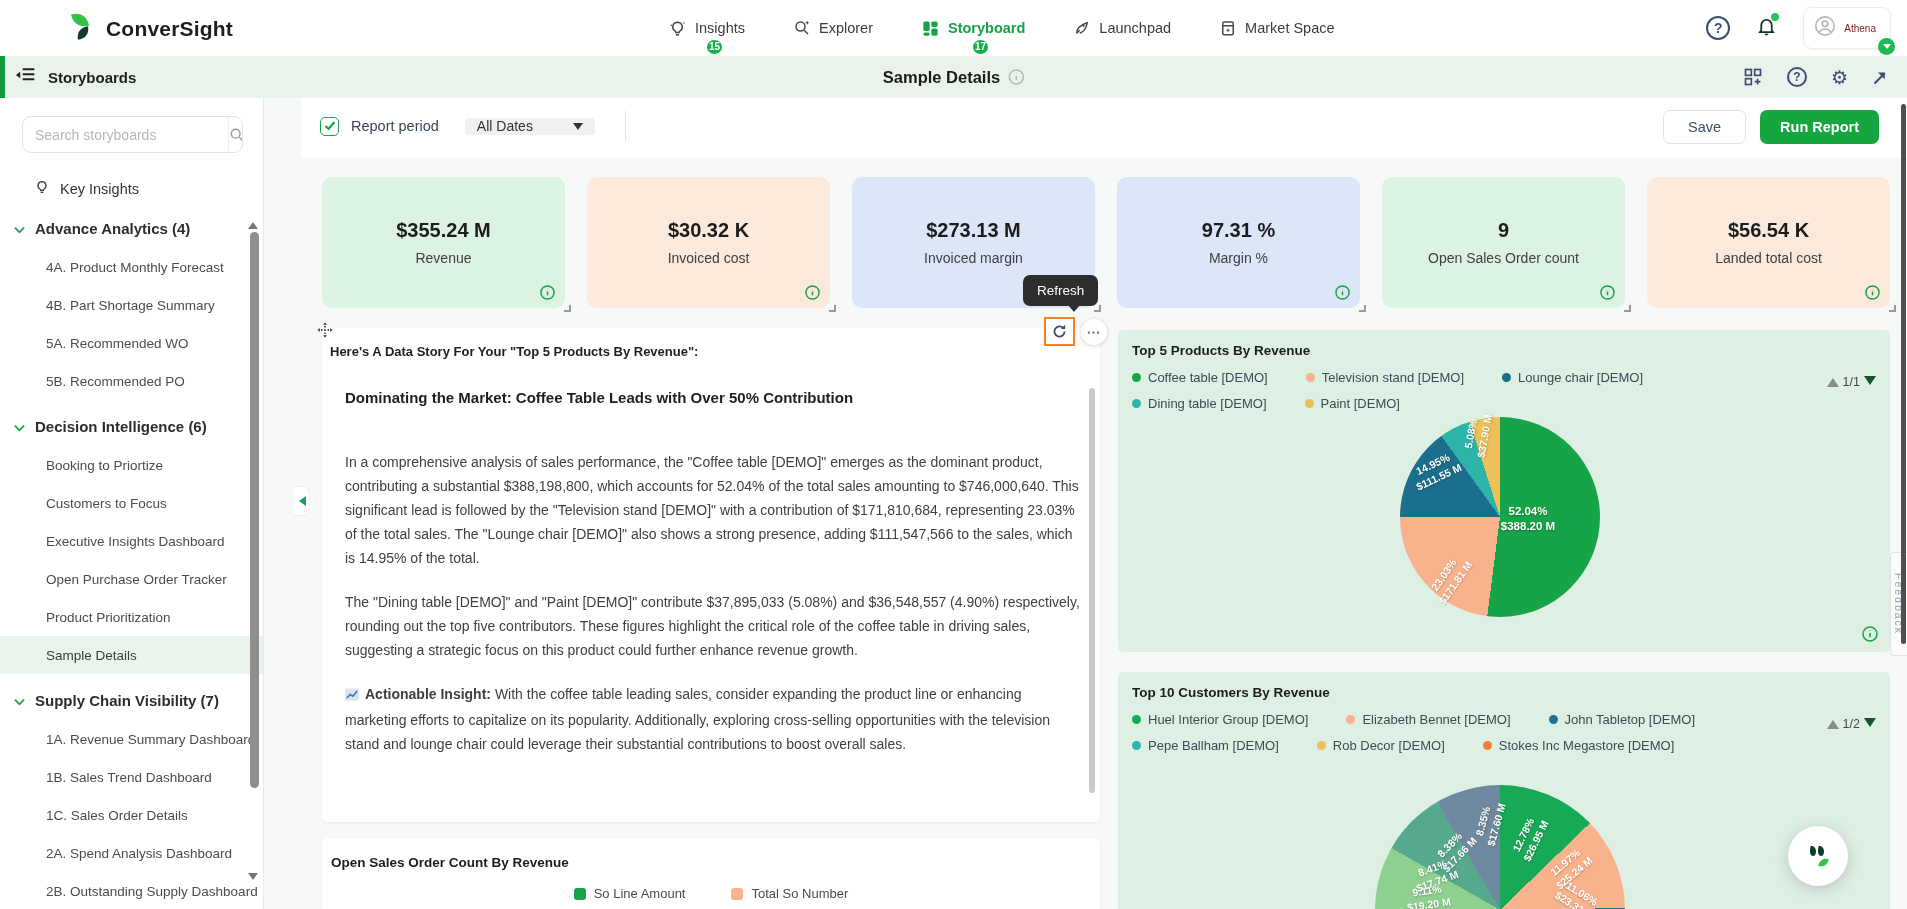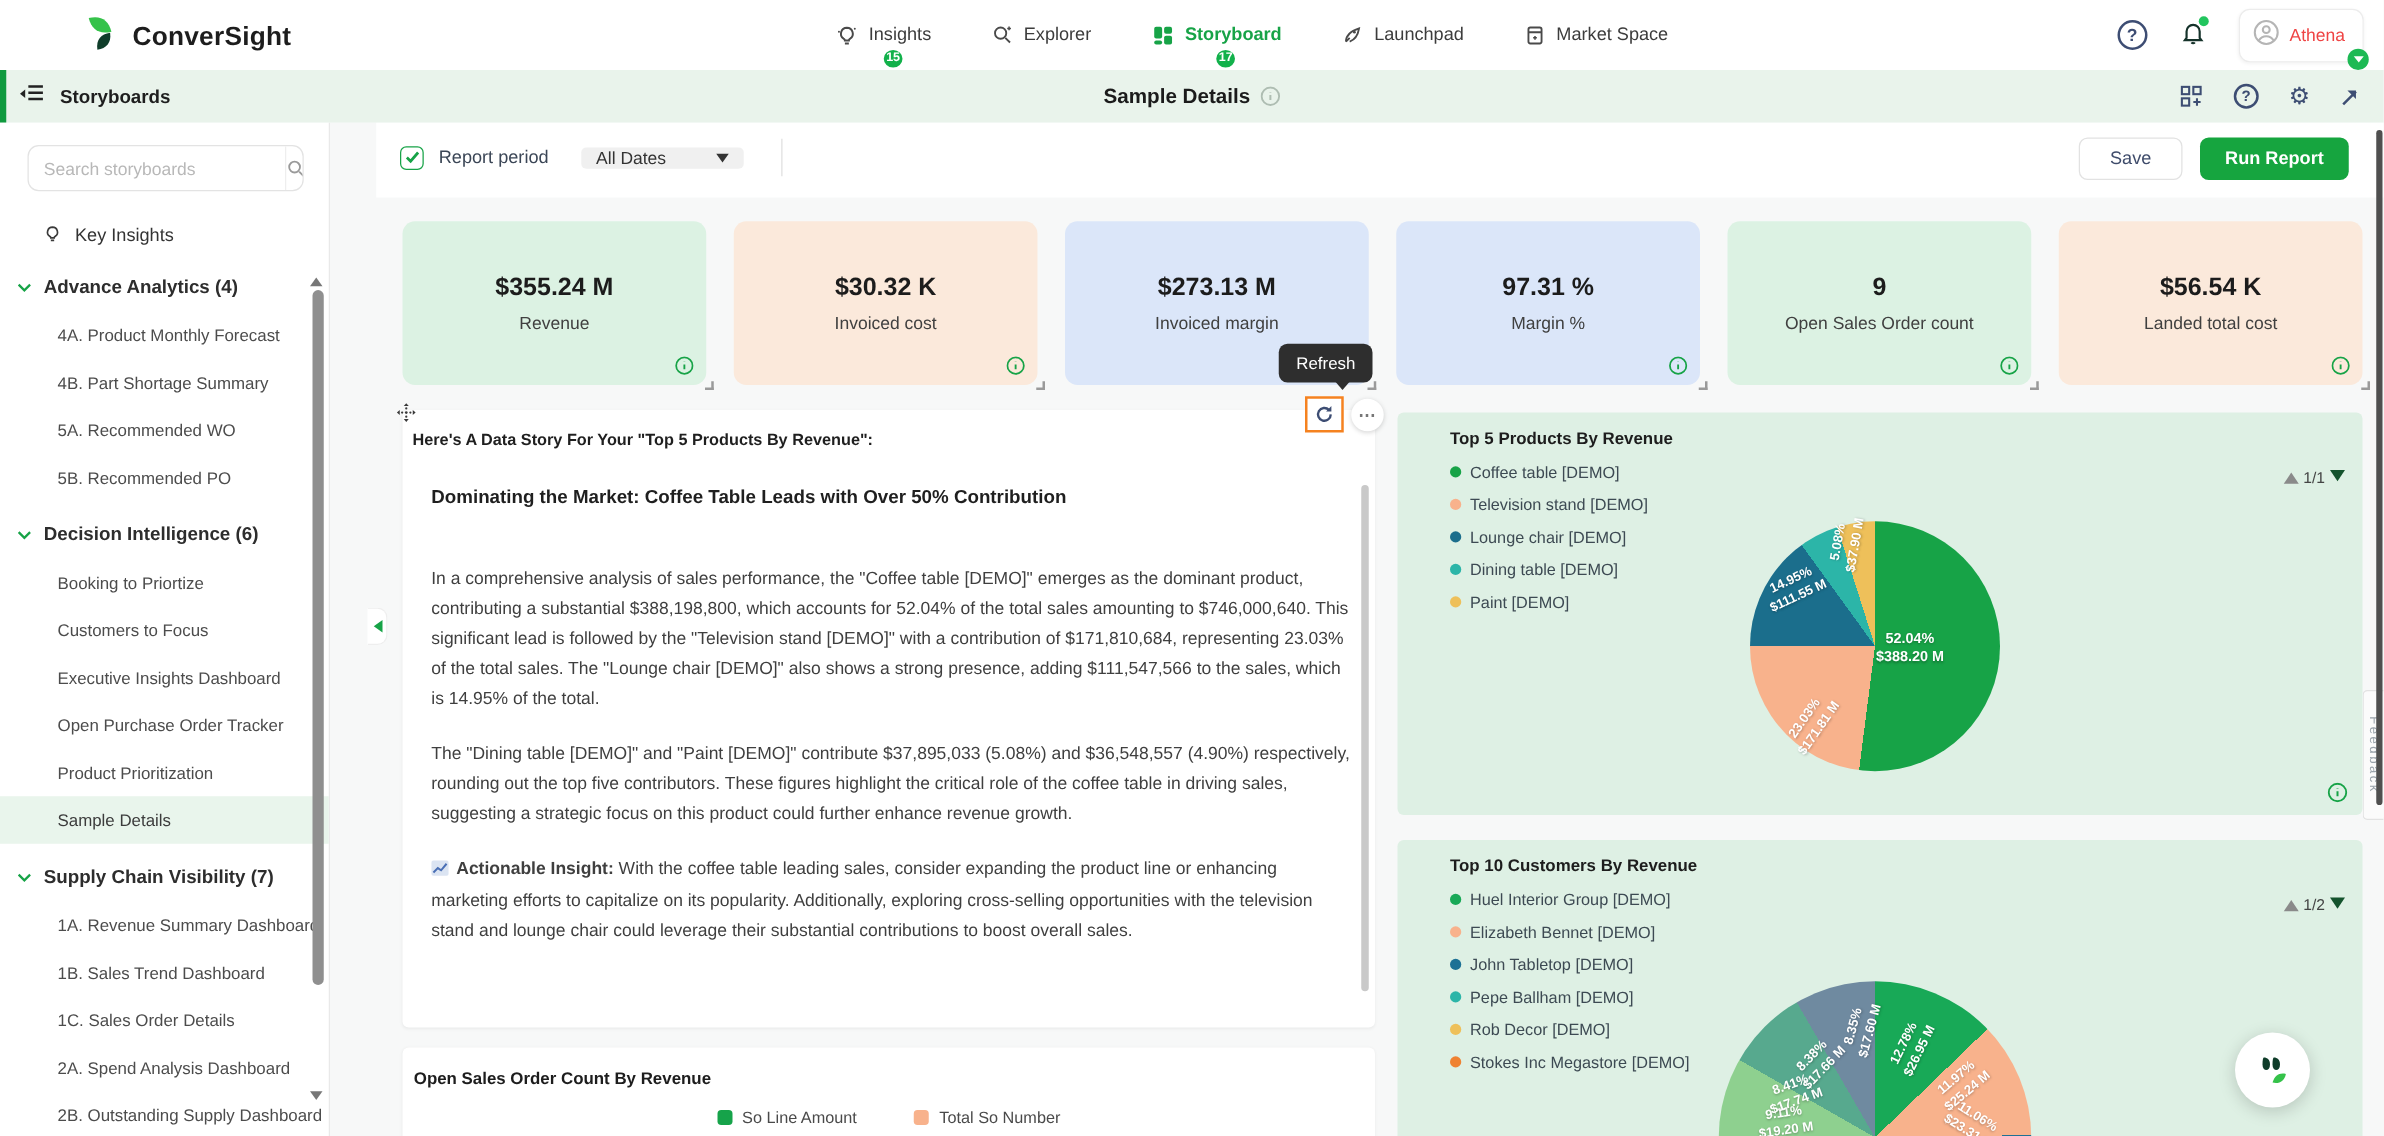--- a/index.html
+++ b/index.html
@@ -13,21 +13,21 @@
   .nav-items { position:absolute; left:668px; top:0; height:56px; display:flex; align-items:center; gap:48px; }
   .navitem { position:relative; display:flex; align-items:center; gap:8px; font-size:14.5px; color:#3c3c3c; cursor:pointer; }
   .navitem.active { color:#17a347; font-weight:600; }
   .navitem svg { display:block; }
   .badge { position:absolute; bottom:-18px; left:48%; min-width:18px; height:18px; border-radius:50%; background:#12b14b; border:2px solid #fff; color:#fff; font-size:10px; font-weight:700; display:flex; align-items:center; justify-content:center; padding:0 2px; }
   .nav-right { position:absolute; right:16px; top:0; height:56px; display:flex; align-items:center; gap:26px; }
   .help-circ { width:24px; height:24px; border-radius:50%; border:2.5px solid #3d4d73; color:#3d4d73; font-weight:700; font-size:14px; display:flex; align-items:center; justify-content:center; cursor:pointer; }
   .bell-wrap { position:relative; cursor:pointer; }
   .bell-dot { position:absolute; top:-2px; right:-2px; width:8px; height:8px; border-radius:50%; background:#22c55e; }
   .user-pill { position:relative; display:flex; align-items:center; gap:8px; border:1px solid #ececec; border-radius:9px; padding:7px 14px 7px 10px; cursor:pointer; box-shadow:0 1px 3px rgba(0,0,0,.05); }
-  .user-pill .uname { font-size:14px; color:#ef4444; }
+  .user-pill .uname { font-size:10px; color:#7f1d1d; }
   .pill-caret { position:absolute; right:-5px; bottom:-7px; width:17px; height:17px; border-radius:50%; background:#1db954; display:flex; align-items:center; justify-content:center; }
   .pill-caret::after { content:""; border:4px solid transparent; border-top:5px solid #fff; margin-top:4px; }
 
   
   .subheader { position:absolute; top:56px; left:0; right:0; height:42px; background:#e9f3eb; display:flex; align-items:center; z-index:19; }
   .subheader .accent { position:absolute; left:0; top:0; bottom:0; width:5px; background:#0f9a3e; }
   .sb-left { display:flex; align-items:center; gap:12px; margin-left:16px; }
   .sb-title { font-size:15px; font-weight:700; color:#1e1e1e; }
   .page-title-wrap { position:absolute; left:50%; transform:translateX(-50%); display:flex; align-items:center; gap:8px; }
   .page-title { font-size:16.5px; font-weight:700; color:#1b1b1b; }
@@ -80,23 +80,23 @@
   .story-body + .story-body { margin-top:20px; }
   .insight-icon { display:inline-block; vertical-align:-2px; margin-right:6px; }
   .story-scroll { position:absolute; right:5px; top:60px; width:6px; height:405px; border-radius:3px; background:#c9c9c9; cursor:grab; }
   .drag-handle { position:absolute; left:-5px; top:-6px; cursor:move; z-index:6; }
   .refresh-btn { position:absolute; top:317px; left:1044px; width:31px; height:29px; border:2.5px solid #f58220; background:#fff; display:flex; align-items:center; justify-content:center; cursor:pointer; z-index:8; }
   .more-btn { position:absolute; top:319px; left:1081px; width:26px; height:26px; border-radius:50%; background:#fff; box-shadow:0 1px 4px rgba(0,0,0,.18); display:flex; align-items:center; justify-content:center; color:#777; font-size:14px; font-weight:700; letter-spacing:1px; cursor:pointer; z-index:8; }
   .tooltip { position:absolute; left:1023px; top:275px; background:#2e2e2e; color:#fff; font-size:13.5px; padding:8px 14px; border-radius:7px; z-index:9; }
   .tooltip::after { content:""; position:absolute; bottom:-6px; left:60%; border:6px solid transparent; border-top:7px solid #2e2e2e; border-bottom:none; }
 
   
-  .chart-card { position:absolute; left:1118px; width:772px; background:#def0e4; border-radius:5px;padding-left:28px; }
+  .chart-card { position:absolute; left:1118px; width:772px; background:#def0e4; border-radius:5px; }
   .cc-title { padding:13px 0 0 14px; font-size:13.5px; font-weight:700; color:#1d1d1d; }
-  .legend { margin:12px 90px 0 14px; display:flex; flex-wrap:wrap; column-gap:38px; row-gap:11px;flex-direction:column; }
+  .legend { margin:12px 90px 0 14px; display:flex; flex-wrap:wrap; column-gap:38px; row-gap:11px; }
   .legend-item { display:flex; align-items:center; gap:7px; font-size:13px; color:#3d4a53; cursor:pointer; }
   .dot { width:9px; height:9px; border-radius:50%; flex:none; }
   .pagination { position:absolute; right:14px; top:42px; display:flex; align-items:center; gap:4px; font-size:12.5px; color:#444; }
   .pg-up { width:0; height:0; border:6px solid transparent; border-bottom:9px solid #8a8a8a; margin-bottom:4px; cursor:pointer; }
   .pg-down { width:0; height:0; border:6px solid transparent; border-top:9px solid #14532d; margin-top:4px; cursor:pointer; }
   .pie-wrap { position:absolute; }
   .pie { width:100%; height:100%; border-radius:50%; cursor:pointer; }
   .plabel { position:absolute; color:#fff; font-size:10.5px; font-weight:700; text-align:center; line-height:1.3; white-space:nowrap; text-shadow:0 1px 2px rgba(0,0,0,.28); pointer-events:none; }
   .plabel.big { font-size:11.5px; }
   .cc-info { position:absolute; right:12px; bottom:10px; cursor:pointer; }

